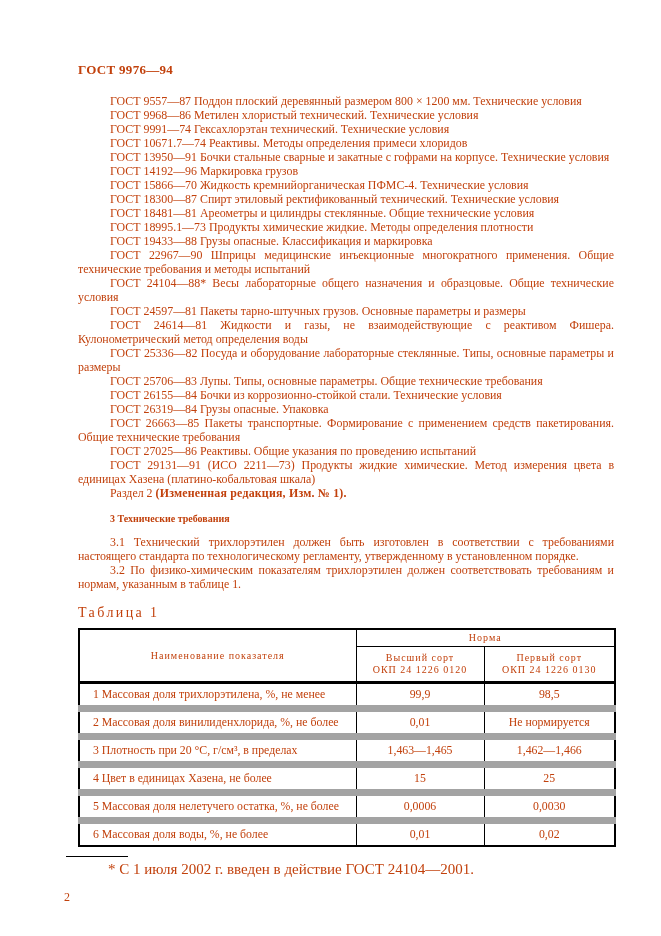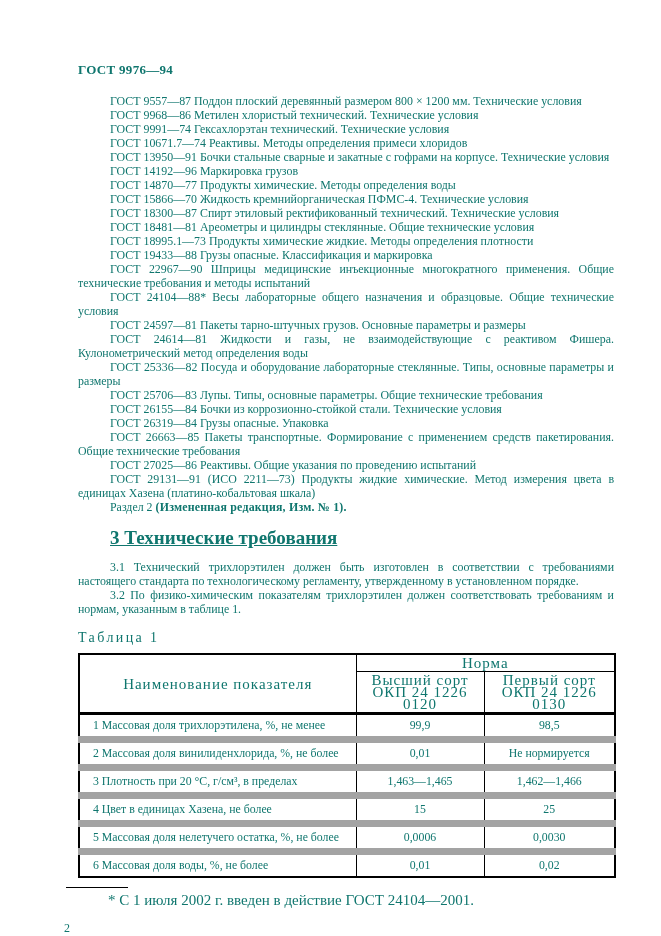--- a/index.html
+++ b/index.html
@@ -2,52 +2,51 @@
 <html lang="ru"><head>
 <meta charset="utf-8">
 <style>
   html,body { margin:0; padding:0; background:#ffffff; }
   .page {
     position:relative;
     width:661px; height:936px;
     box-sizing:border-box;
     padding:62px 47px 0 78px;
     background:#ffffff;
-    color:#0f766e;
+    color:#c2410c;
     font-family:"Liberation Serif", "DejaVu Serif", serif;
     overflow:hidden;
   }
   .doc-code { font-weight:bold; font-size:13px; letter-spacing:0.3px; margin:0 0 16px 0; }
   .ref, .body-p, .amendment {
     margin:0;
     font-size:11.9px;
     line-height:14px;
     text-align:justify;
     text-indent:32px;
   }
   .amendment b { letter-spacing:0.2px; }
   h2.sec {
-    font-size:19px;
+    font-size:10px;
     font-weight:bold;
     margin:13px 0 11px 0;
     text-indent:32px;
-    text-decoration:underline;
   }
   .tbl-label { margin:14px 0 0 0; font-size:14px; letter-spacing:2.4px; }
   table.t1 {
     border-collapse:collapse;
     table-layout:fixed;
     width:536px;
     margin-top:7px;
     border:2px solid #000;
   }
   .t1 th, .t1 td { border:1px solid #000; overflow:hidden; }
   .t1 thead th {
     font-weight:normal;
-    font-size:15px;
+    font-size:10px;
     letter-spacing:1px;
     text-align:center;
     vertical-align:middle;
     padding:2px 4px;
     line-height:12px;
   }
   .t1 thead tr.sub th { height:30px; }
   .t1 tbody tr td { border-top:7px solid #a3a3a3; }
   .t1 tbody tr:first-child td { border-top:3px solid #000; }
   .t1 td { font-size:11.8px; height:19px; padding:1px 16px; vertical-align:middle; }
@@ -65,21 +64,20 @@
 
   <div class="doc-code">ГОСТ 9976—94</div>
 
   <div id="refs">
     <p class="ref">ГОСТ 9557—87 Поддон плоский деревянный размером 800 × 1200 мм. Технические условия</p>
       <p class="ref">ГОСТ 9968—86 Метилен хлористый технический. Технические условия</p>
       <p class="ref">ГОСТ 9991—74 Гексахлорэтан технический. Технические условия</p>
       <p class="ref">ГОСТ 10671.7—74 Реактивы. Методы определения примеси хлоридов</p>
       <p class="ref">ГОСТ 13950—91 Бочки стальные сварные и закатные с гофрами на корпусе. Технические условия</p>
       <p class="ref">ГОСТ 14192—96 Маркировка грузов</p>
-      <p class="ref">ГОСТ 14870—77 Продукты химические. Методы определения воды</p>
       <p class="ref">ГОСТ 15866—70 Жидкость кремнийорганическая ПФМС-4. Технические условия</p>
       <p class="ref">ГОСТ 18300—87 Спирт этиловый ректификованный технический. Технические условия</p>
       <p class="ref">ГОСТ 18481—81 Ареометры и цилиндры стеклянные. Общие технические условия</p>
       <p class="ref">ГОСТ 18995.1—73 Продукты химические жидкие. Методы определения плотности</p>
       <p class="ref">ГОСТ 19433—88 Грузы опасные. Классификация и маркировка</p>
       <p class="ref">ГОСТ 22967—90 Шприцы медицинские инъекционные многократного применения. Общие технические требования и методы испытаний</p>
       <p class="ref">ГОСТ 24104—88* Весы лабораторные общего назначения и образцовые. Общие технические условия</p>
       <p class="ref">ГОСТ 24597—81 Пакеты тарно-штучных грузов. Основные параметры и размеры</p>
       <p class="ref">ГОСТ 24614—81 Жидкости и газы, не взаимодействующие с реактивом Фишера. Кулонометрический метод определения воды</p>
       <p class="ref">ГОСТ 25336—82 Посуда и оборудование лабораторные стеклянные. Типы, основные параметры и размеры</p>

